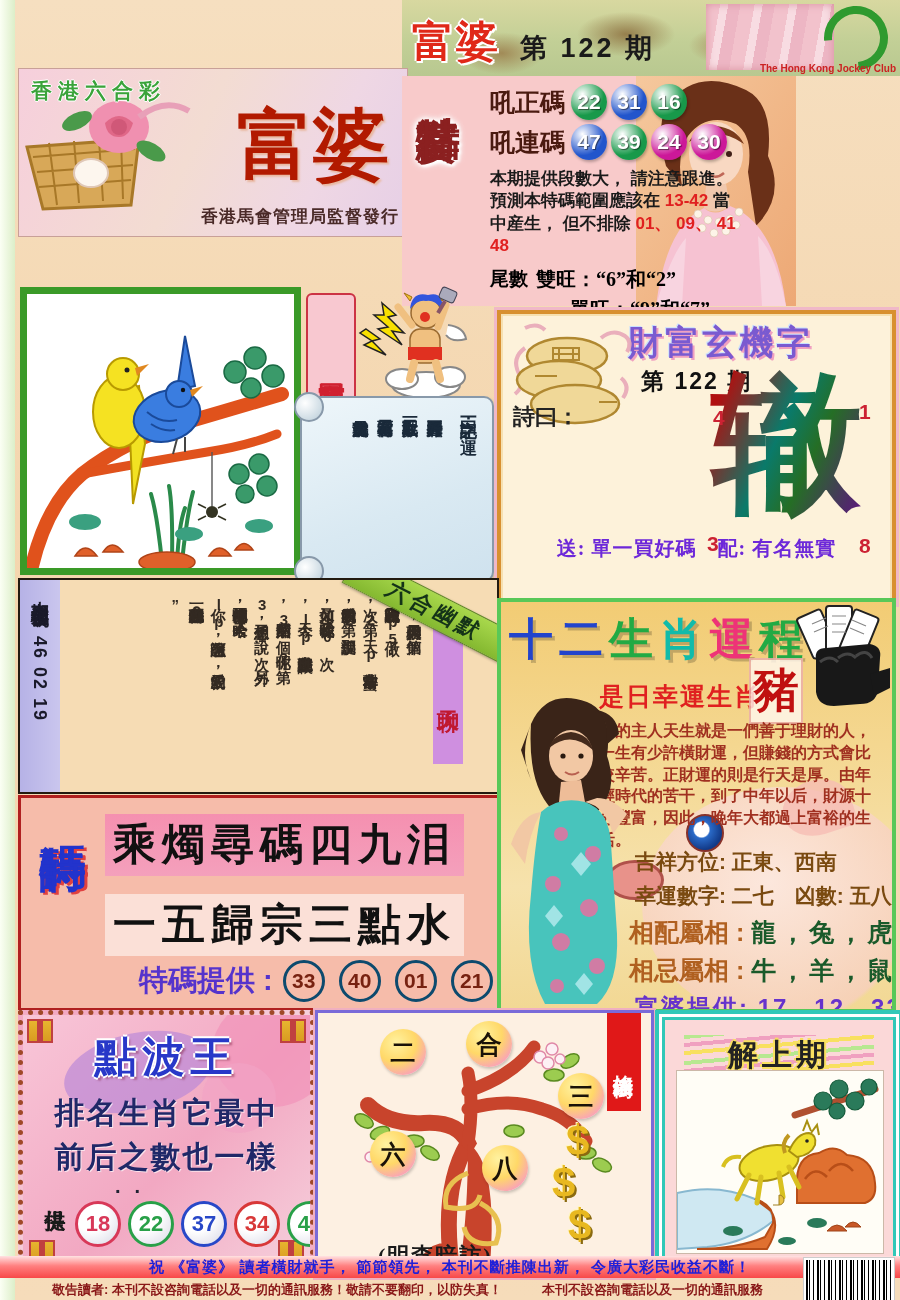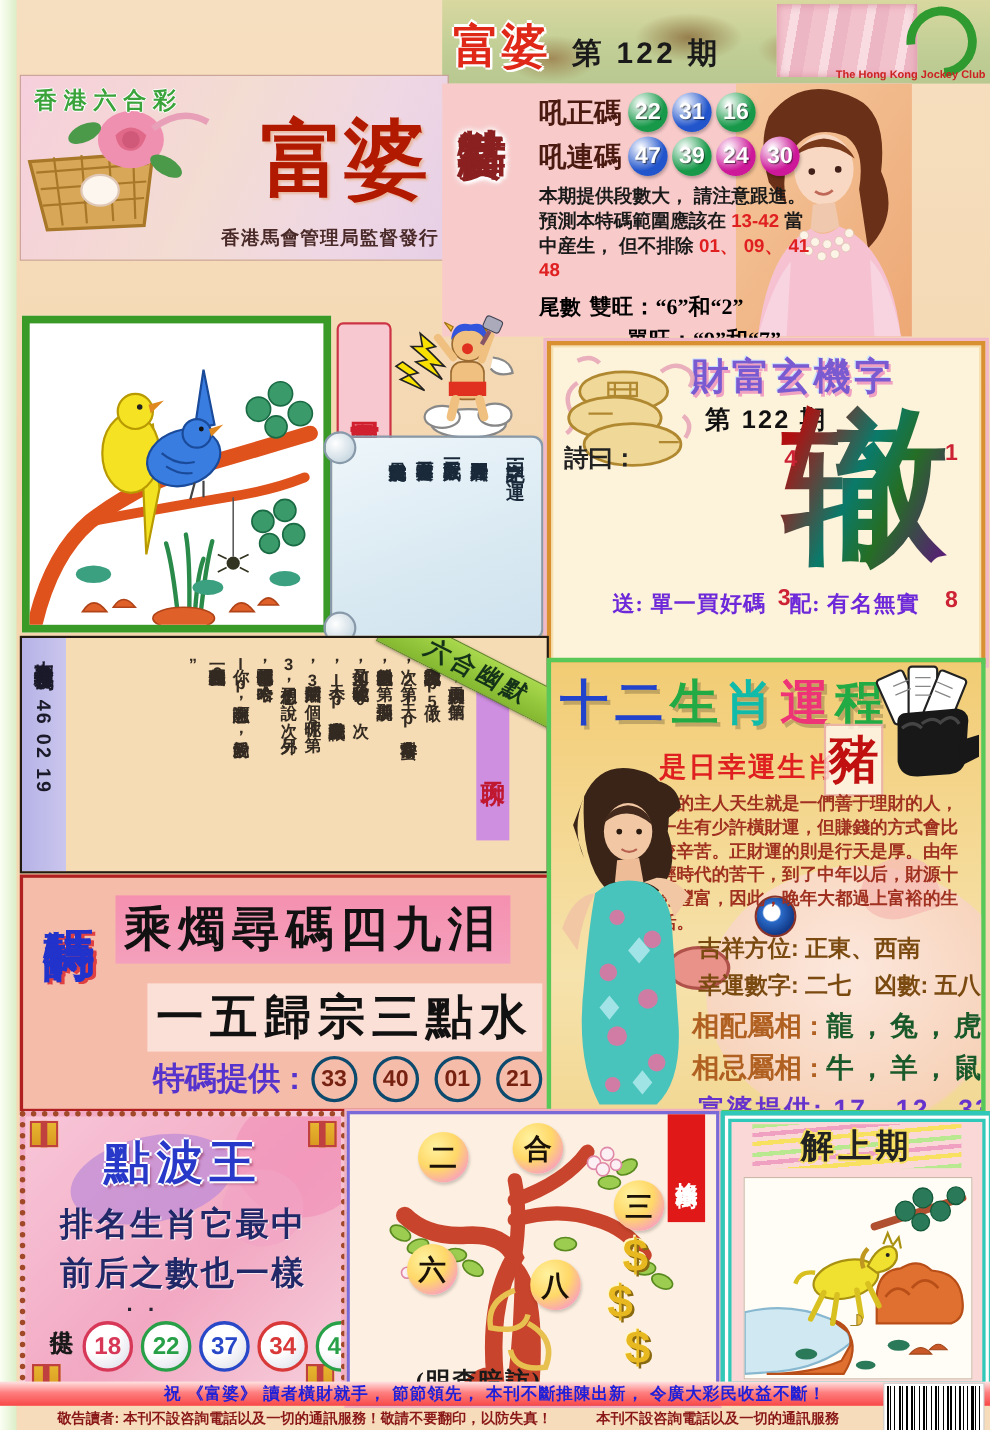--- a/index.html
+++ b/index.html
@@ -33,21 +33,21 @@
   
   .mast{left:18px;top:68px;width:388px;height:167px;border:1px solid #c8a098;
         background:linear-gradient(115deg,#f6cfdc 0%,#f3dcd2 45%,#efd7e4 75%,#e6cfe6 100%);}
   .mast-small{left:12px;top:8px;font-size:21px;font-weight:bold;color:#3aa33a;letter-spacing:6px;
         text-shadow:-1px 0 #fff,1px 0 #fff,0 -1px #fff,0 1px #fff;}
   .mast-brand{right:18px;top:26px;font-size:76px;font-weight:bold;color:#b21a00;
         text-shadow:2px 2px 2px #e8b8a0;}
   .mast-pub{right:8px;bottom:8px;font-size:17px;font-weight:bold;color:#4a2a28;letter-spacing:1px;}
 
   
-  .diante{left:402px;top:76px;width:427px;height:230px;background:#f8caca;}
+  .diante{left:402px;top:76px;width:394px;height:230px;background:#f8caca;}
   .dt-title{left:10px;top:6px;height:220px;font-size:44px;font-weight:bold;color:#8b2020;
         line-height:1.15;text-shadow:0 0 5px #fff,0 0 8px #fff,2px 2px 3px #fff;}
   .dt-photo{right:0;top:0;}
   .dt-content{left:88px;top:8px;width:252px;}
   .dt-row{display:flex;align-items:center;gap:4px;margin-bottom:4px;}
   .dt-label{font-family:"Liberation Serif",serif;font-size:25px;font-weight:bold;color:#4a1a10;margin-right:2px;white-space:nowrap;}
   .ball{width:36px;height:36px;min-width:36px;border-radius:50%;display:inline-flex;align-items:center;justify-content:center;
         color:#fff;font-size:21px;font-weight:bold;text-shadow:1px 1px 1px #00000088;box-shadow:1px 2px 3px #00000044;}
   .dt-para{margin-top:8px;font-size:17px;font-weight:bold;line-height:1.32;color:#1a1a1a;width:250px;}
   .dt-para .red{color:#e02020;}
@@ -106,21 +106,21 @@
         font-size:15px;font-weight:bold;color:#332a22;}
   .joke-col{line-height:1.45;}
 
   
   .temashi{left:18px;top:795px;width:477px;height:210px;border:3px solid #b02020;background:#f6bcaa;}
   .tm-title{left:12px;top:10px;height:195px;font-size:46px;font-weight:bold;color:#2233cc;line-height:1.3;
         text-shadow:3px 2px 0 #e04040;}
   .tm-line{left:84px;font-size:43px;font-weight:bold;color:#111;font-family:"Liberation Serif",serif;
         letter-spacing:6px;white-space:nowrap;padding:2px 8px;}
   .tm-line1{top:16px;background:linear-gradient(#f590b0,#f4a0bc);}
-  .tm-line2{top:96px;background:#ffffff88;margin-left:29px;}
+  .tm-line2{top:96px;background:#ffffff88;}
   .tm-provide{left:118px;top:162px;display:flex;align-items:center;gap:10px;}
   .tm-provide-label{font-size:29px;font-weight:bold;color:#5533cc;}
   .tm-circle{width:36px;height:36px;border:3px solid #0c4a6e;border-radius:50%;display:inline-flex;
         align-items:center;justify-content:center;font-size:21px;font-weight:bold;color:#772211;}
 
   
   .sx{left:497px;top:598px;width:391px;height:407px;border:4px solid #58c858;
         background:linear-gradient(180deg,#f2cc74,#f6e2ac 70%,#f2d894);overflow:hidden;}
   .sx-title{left:8px;top:8px;display:flex;gap:6px;align-items:flex-end;}
   .sx-ch{font-size:44px;font-weight:bold;text-shadow:3px 3px 0 #00000033;font-family:"Liberation Serif",serif;}
@@ -171,21 +171,21 @@
   .fruit{position:absolute;width:46px;height:46px;border-radius:50%;
         background:radial-gradient(circle at 35% 30%,#fff2a0,#ffd868 45%,#f898c8 85%);
         display:flex;align-items:center;justify-content:center;font-size:25px;font-weight:bold;color:#1a1208;
         box-shadow:1px 2px 3px #00000033;font-family:"Liberation Serif",serif;}
   .dollar{position:absolute;font-size:42px;font-weight:bold;color:#e8b820;text-shadow:2px 2px 0 #8a6a10,-1px -1px 0 #fff6c0;}
   .tree-caption{left:60px;bottom:4px;font-size:22px;font-weight:bold;color:#1a1a1a;font-family:"Liberation Serif",serif;letter-spacing:2px;}
 
   
   .jie{left:655px;top:1010px;width:240px;height:248px;background:#fbd8d8;border:4px solid #30c8b8;
         box-shadow:inset 0 0 0 3px #fff,inset 0 0 0 6px #30c8b8;}
-  .jie-title{left:25px;top:8px;width:190px;height:40px;display:flex;align-items:center;justify-content:center;
+  .jie-title{left:25px;top:21px;width:190px;height:40px;display:flex;align-items:center;justify-content:center;
         background:repeating-linear-gradient(175deg,#b8e890 0 4px,#fbd8d8 4px 8px,#f0a0c0 8px 12px,#fbd8d8 12px 16px,#f8e060 16px 20px,#fbd8d8 20px 26px);text-align:right;}
   .jie-title span{font-size:30px;font-weight:bold;color:#222;letter-spacing:4px;font-family:"Liberation Serif",serif;
         text-shadow:-2px 0 #f8e060,2px 0 #f8e060,0 -2px #f8e060,0 2px #f8e060;}
   .jie-pic{left:17px;top:56px;width:206px;height:182px;background:#fffdf6;border:1px solid #ccb8a8;}
 
   
   .wish{left:0;top:1256px;width:900px;height:22px;background:linear-gradient(180deg,#ffe2e2 0%,#ff8080 45%,#f84848 100%);
         display:flex;align-items:center;justify-content:center;}
   .wish span{font-size:15px;font-weight:bold;color:#2020d8;letter-spacing:1px;}
   .notice{left:0;top:1281px;width:815px;display:flex;justify-content:center;gap:40px;}

